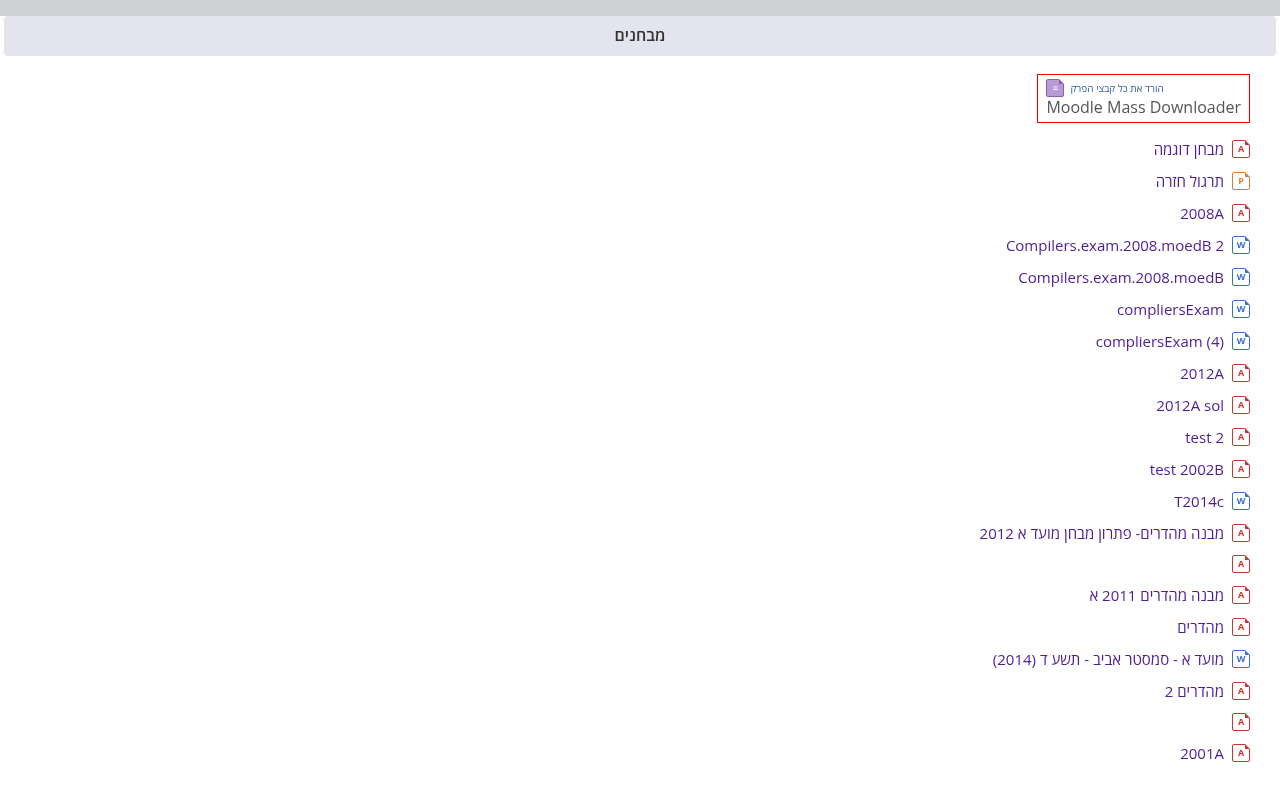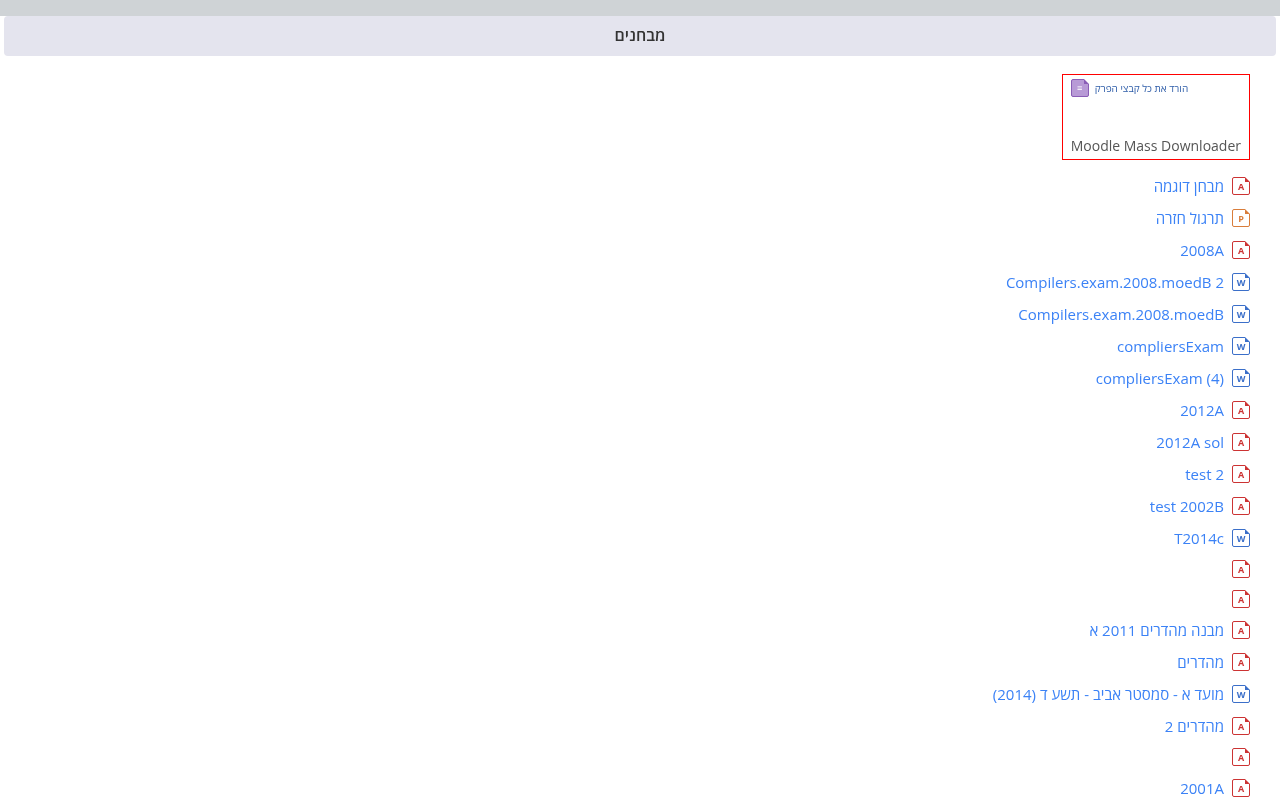--- a/index.html
+++ b/index.html
@@ -42,40 +42,39 @@
     align-items: center;
     justify-content: flex-end;
     gap: 6px;
   }
   .download-all-box a.dl-link {
     color: #2d5ca8;
     text-decoration: none;
     font-size: 10px;
   }
   .download-all-box .dl-sub {
-    font-size: 14px;
+    font-size: 16px;
     color: #555;
     text-align: right;
-    margin-top: 40px;
   }
   ul.resource-list {
     list-style: none;
     margin: 0;
     padding: 0;
   }
   ul.resource-list li {
     display: flex;
     align-items: center;
     justify-content: flex-start;
     gap: 8px;
     padding: 6px 0;
     font-size: 15px;
   }
   ul.resource-list li a {
-    color: #3b82f6;
+    color: #4c1d95;
     text-decoration: none;
   }
   .icon {
     width: 18px;
     height: 18px;
     display: inline-flex;
     align-items: center;
     justify-content: center;
     font-size: 9px;
     font-weight: bold;
@@ -222,20 +221,21 @@
       <li>
         <span class="icon doc">
           <span class="glyph">W</span>
         </span>
         <a href="#">T2014c</a>
       </li>
       <li>
         <span class="icon pdf">
           <span class="glyph">A</span>
         </span>
+        <a href="#">מבנה מהדרים- פתרון מבחן מועד א 2012</a>
       </li>
       <li>
         <span class="icon pdf">
           <span class="glyph">A</span>
         </span>
       </li>
       <li>
         <span class="icon pdf">
           <span class="glyph">A</span>
         </span>

